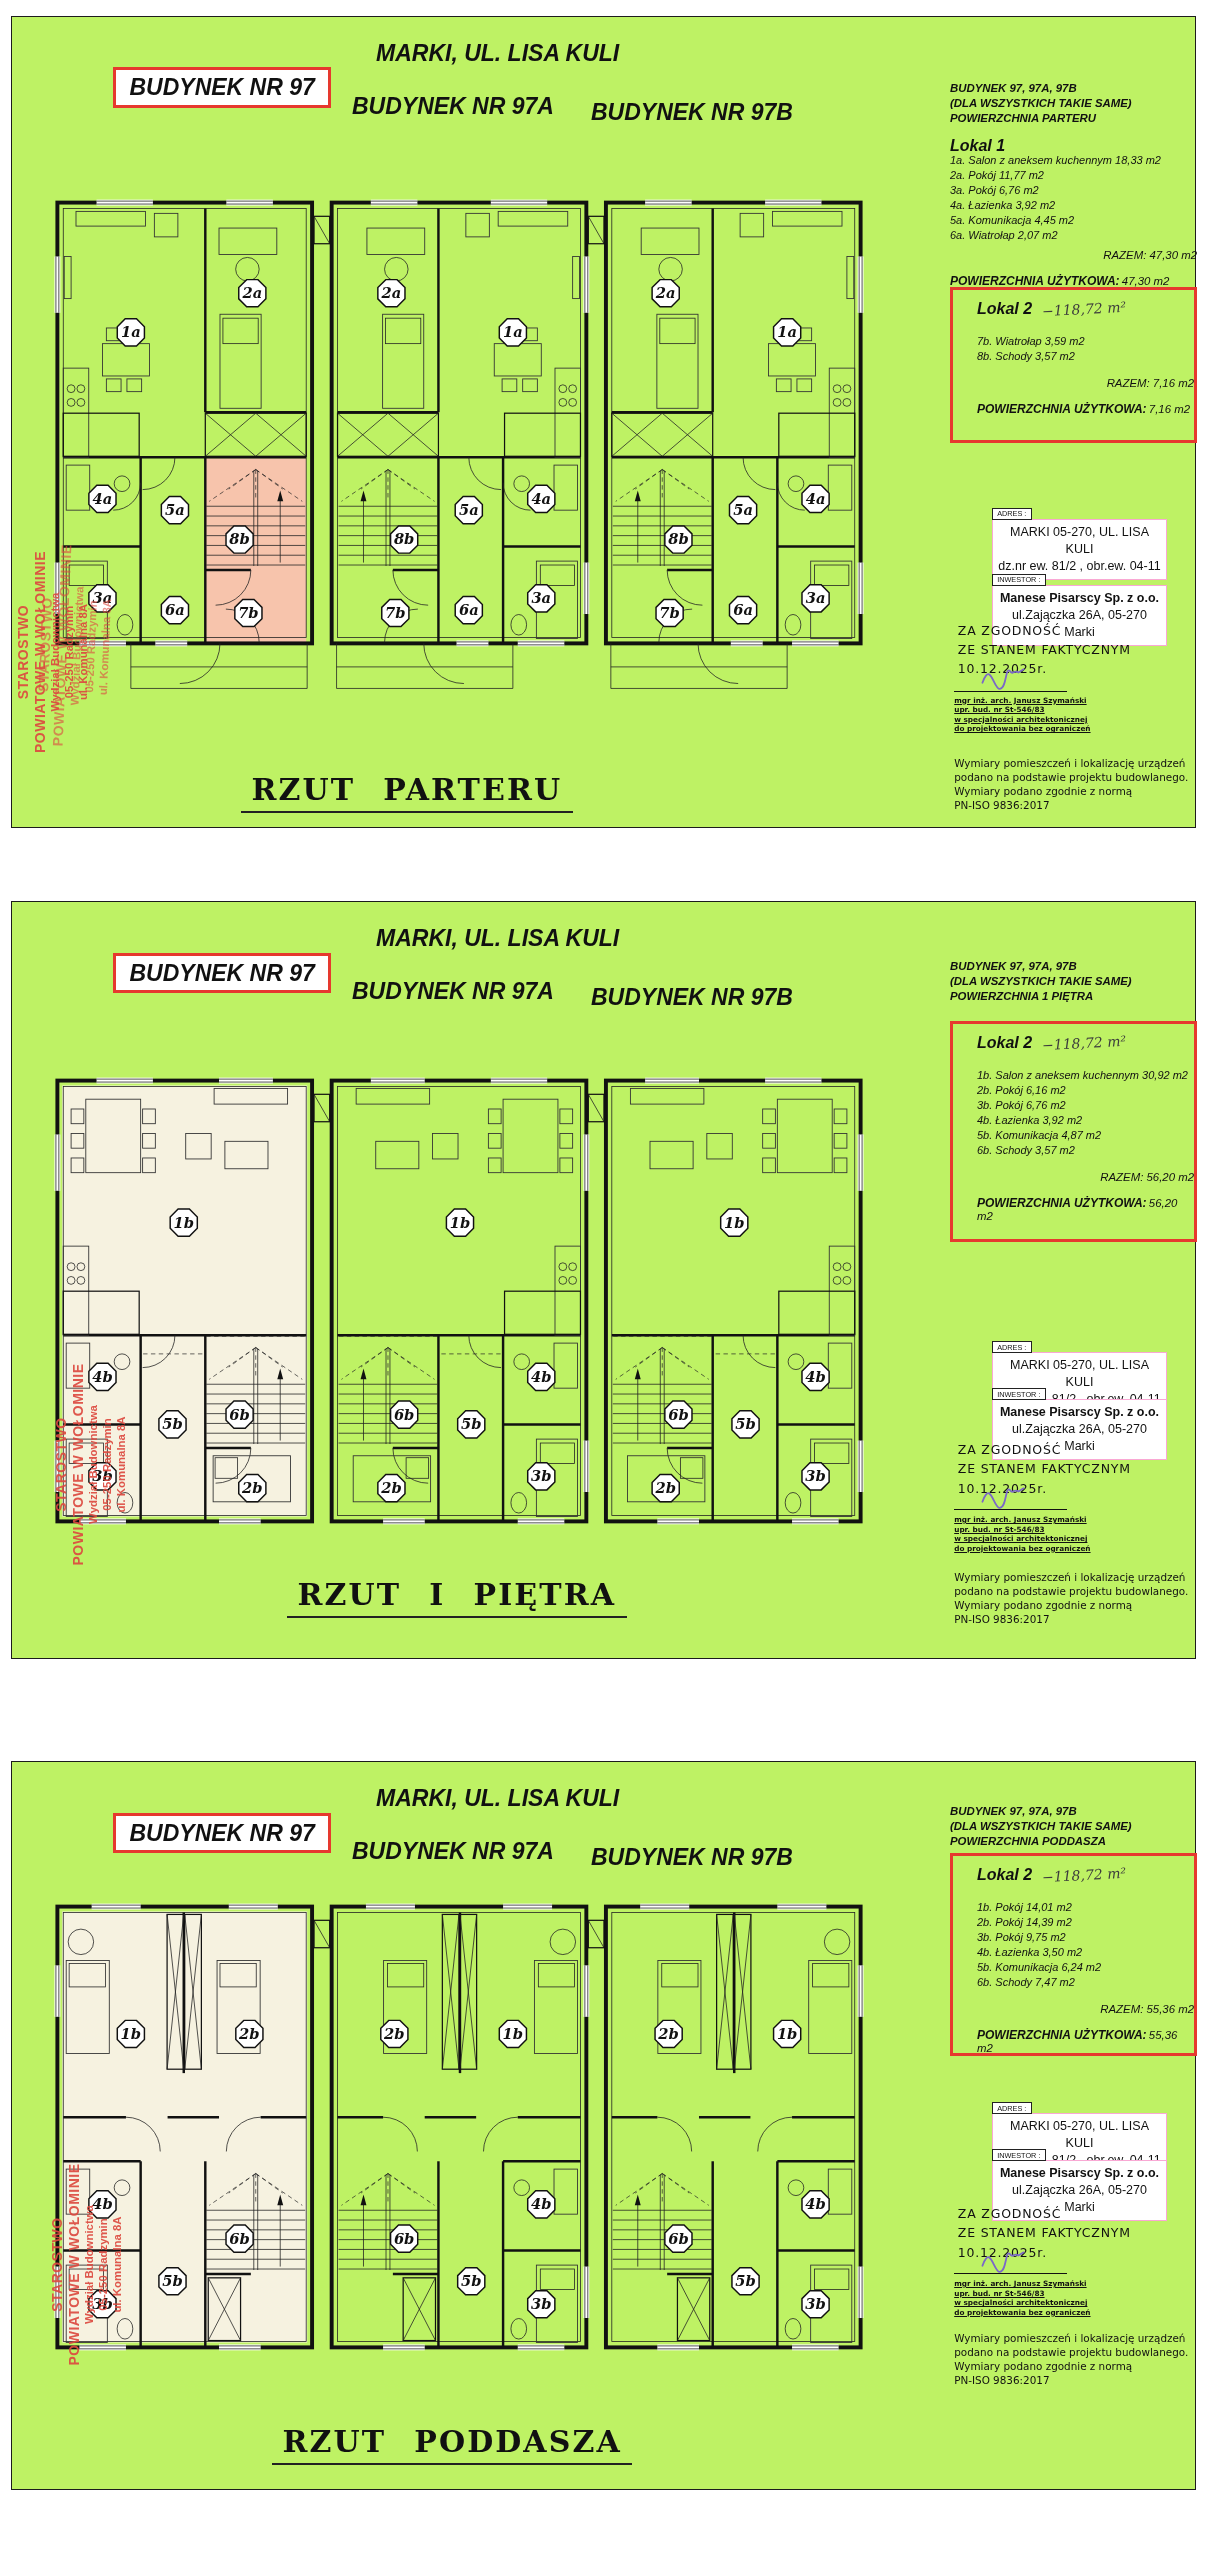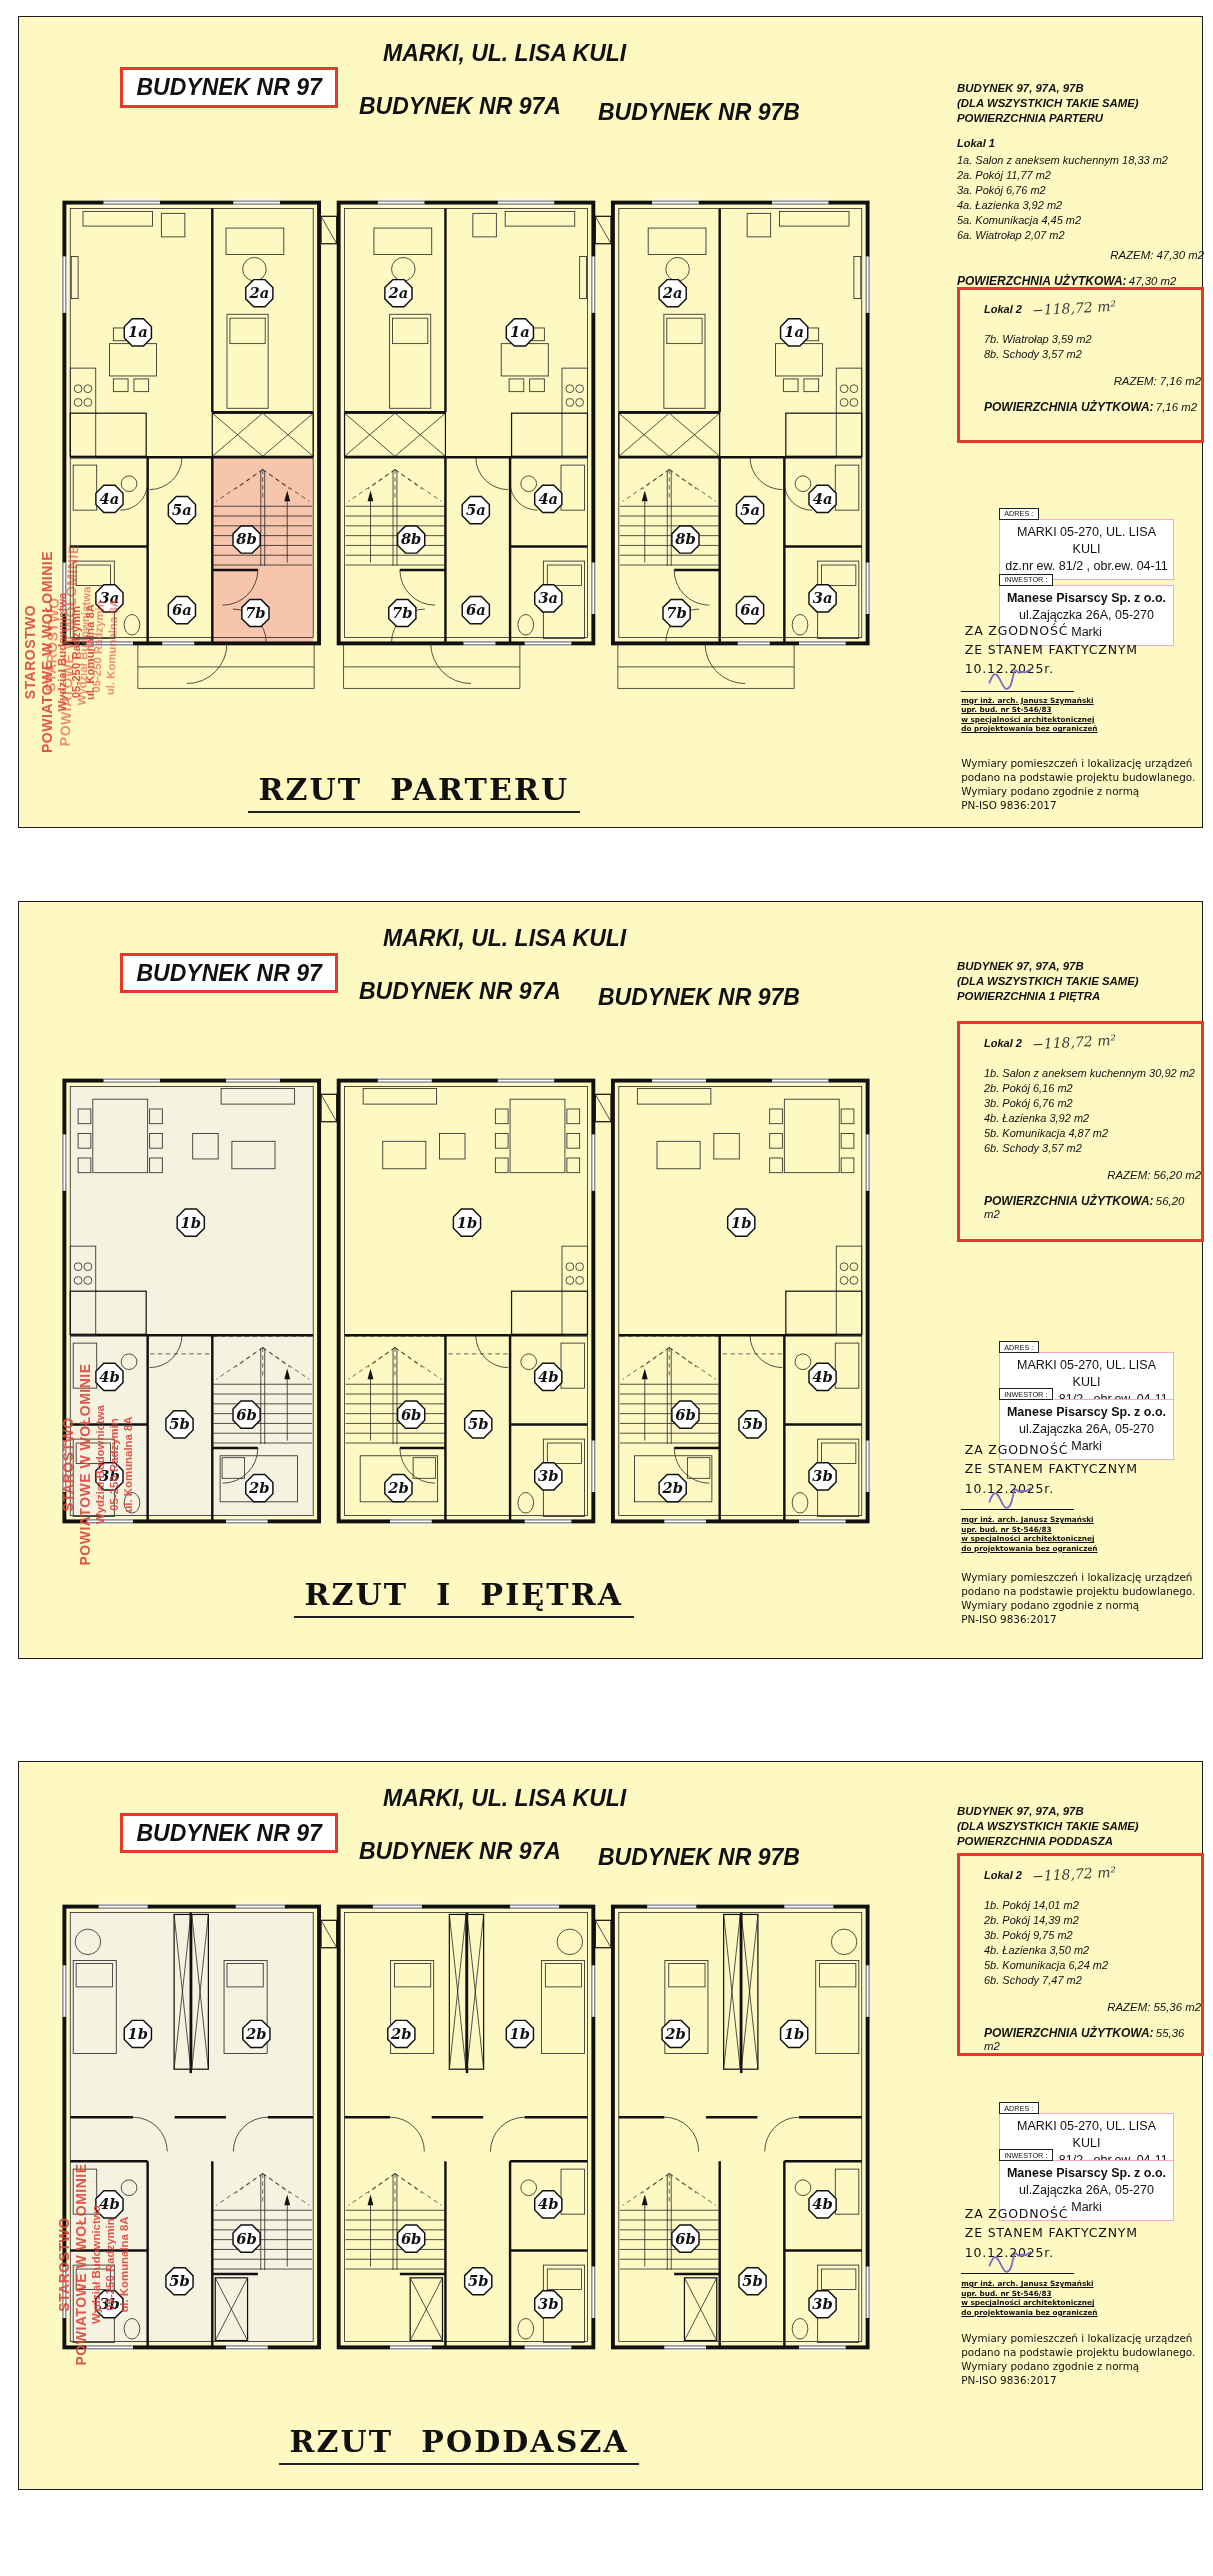--- a/index.html
+++ b/index.html
@@ -1,27 +1,27 @@
 <!DOCTYPE html>
 <html style="font-size:8.3px"><head>
 <meta charset="utf-8">
 <style>
   html,body{margin:0;padding:0;background:#fff;}
   .page{position:relative;width:1214px;height:2576px;background:#fff;overflow:hidden;
         font-family:"Liberation Sans",sans-serif;color:#111;}
-  .panel{position:absolute;left:18px;width:1183px;border:1px solid #1c1c1c;background:#fef9c3;}
+  .panel{position:absolute;left:11px;width:1183px;border:1px solid #1c1c1c;background:#bef264;}
   
   .loc-title{position:absolute;left:364px;top:23px;font-size:23px;font-weight:bold;font-style:italic;letter-spacing:0;white-space:nowrap;}
   .bld{position:absolute;font-size:23px;font-weight:bold;font-style:italic;white-space:nowrap;}
   .bld-box{border:3.6px solid #e6392e;padding:4.2px 13.5px;background:#fff;}
   
   .rightcol{position:absolute;left:938px;top:0;width:247px;height:100%;}
   .rightcol>div{position:absolute;left:0;width:100%;}
   .rc-hdr{font-size:11.4px;font-weight:bold;font-style:italic;line-height:1.32;}
-  .lokal-title{font-size:11px;font-weight:bold;font-style:italic;}
+  .lokal-title{font-size:16px;font-weight:bold;font-style:italic;}
   .room-line{font-size:11px;font-style:italic;line-height:15px;white-space:nowrap;}
   .razem{font-size:11.4px;font-style:italic;text-align:right;}
   .pow-l{font-size:12px;font-weight:bold;font-style:italic;}
   .pow-v{font-size:11.4px;font-style:italic;}
   .redbox{position:absolute;left:-26px;width:223px;border:3.6px solid #e6392e;background:transparent;padding:10.4px 0 0 24px;box-sizing:border-box;}
   .redbox .rooms{margin-top:15.6px;}
   .redbox .razem{margin-top:13.5px;}
   .redbox .powrow{margin-top:12.5px;margin-bottom:7.3px;}
   .handwr{font-family:"DejaVu Serif",serif;font-style:italic;font-size:14px;color:#3c3c3c;
           display:inline-block;transform:rotate(-3deg);margin-left:7.3px;}

